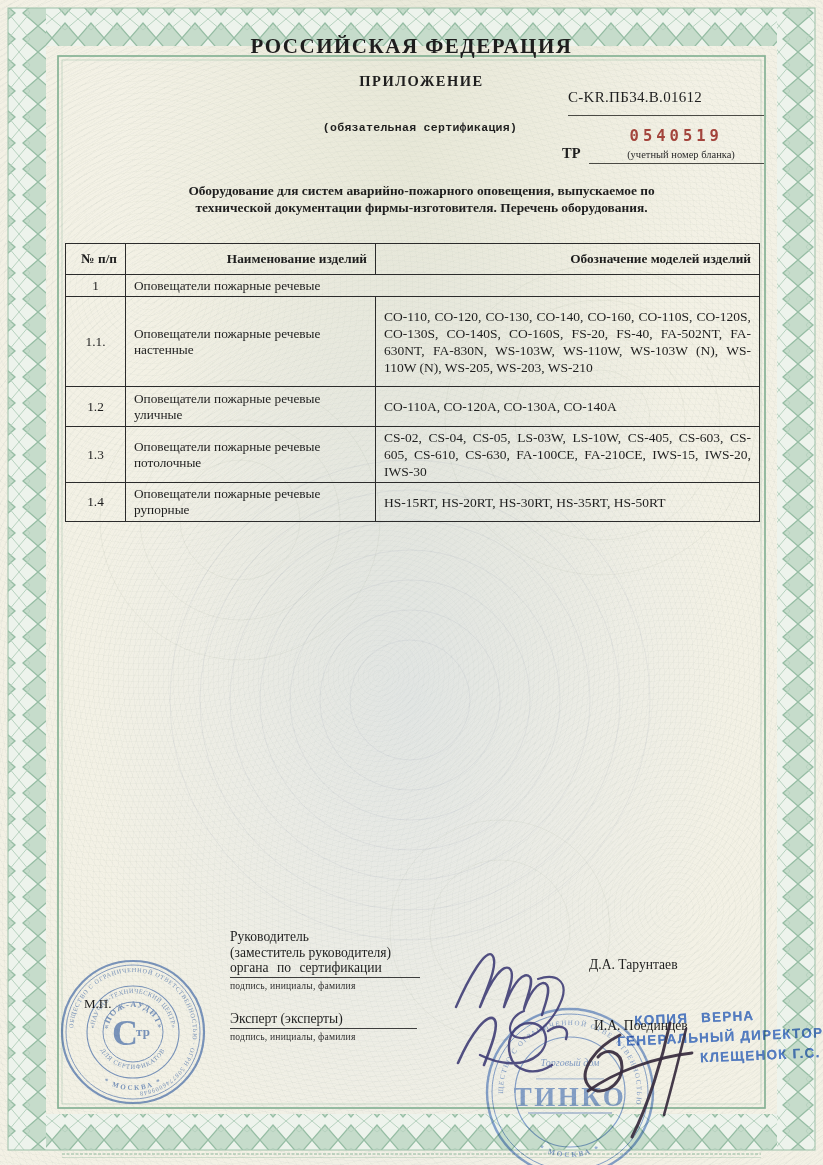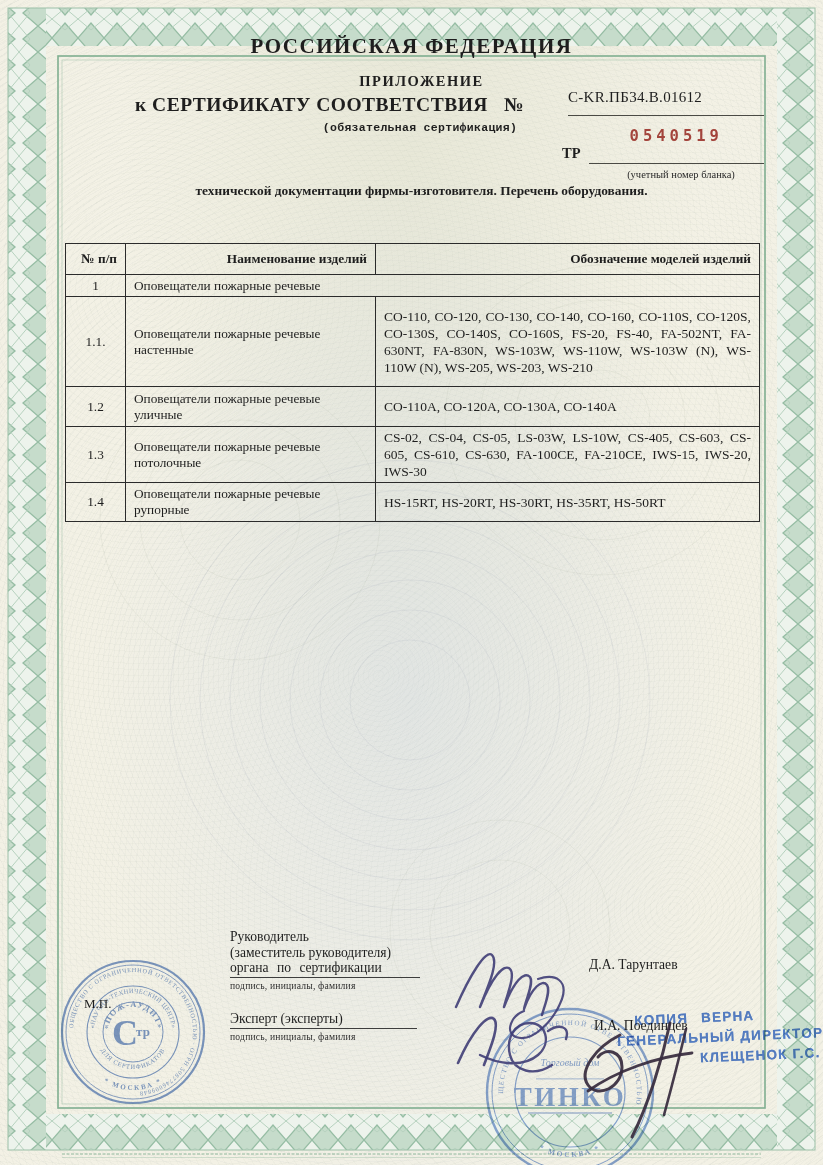--- a/index.html
+++ b/index.html
@@ -19,21 +19,21 @@
   .country{top:34px;left:60px;right:60px;text-align:center;font-size:21px;font-weight:bold;letter-spacing:1.5px;}
   .doc-title{top:73px;left:60px;right:40px;text-align:center;font-size:14.5px;font-weight:bold;letter-spacing:1.5px;}
   .doc-subtitle{top:94px;left:135px;font-size:19.5px;font-weight:bold;letter-spacing:.5px;white-space:nowrap;}
   .doc-subtitle .numsign{margin-left:16px;}
   .cert-number{top:89px;left:568px;width:196px;font-size:15px;letter-spacing:.3px;padding-bottom:9px;border-bottom:1.4px solid #4a4a44;}
   .cert-kind{top:121px;left:260px;width:320px;text-align:center;font-size:11.5px;font-weight:bold;letter-spacing:.3px;font-family:Liberation Mono, monospace;}
   .tr-row{top:127px;left:562px;width:202px;display:flex;align-items:flex-end;}
   .tr-label{font-size:14.5px;font-weight:bold;margin-right:8px;padding-bottom:2px;}
   .blank-number-box{flex:1;text-align:center;border-bottom:1.4px solid #4a4a44;padding-bottom:18px;}
   .blank-number{font-family:"DejaVu Sans Mono", monospace;font-size:15.5px;font-weight:600;letter-spacing:4px;color:#a3443c;}
-  .blank-caption{top:149px;left:595px;width:172px;text-align:center;font-size:10.5px;color:#2a2a2a;margin-top:20px;}
+  .blank-caption{top:149px;left:595px;width:172px;text-align:center;font-size:10.5px;color:#2a2a2a;}
   .description{top:182px;left:95px;right:75px;text-align:center;font-weight:bold;font-size:13.4px;line-height:17px;}
   
   table.items{position:absolute;top:243px;left:65px;width:694px;border-collapse:collapse;table-layout:fixed;}
   table.items col.c1{width:60px;} table.items col.c2{width:250px;} table.items col.c3{width:384px;}
   table.items th, table.items td{border:1.4px solid #2b2b2b;font-size:13.3px;padding:2px 8px;vertical-align:middle;}
   table.items th{font-weight:bold;text-align:right;height:26px;}
   table.items td.num{text-align:center;}
   table.items td.models{text-align:justify;line-height:17px;font-size:13.5px;}
   table.items tr{page-break-inside:avoid;}
   
@@ -114,34 +114,32 @@
     <rect x="777" y="8" width="38" height="1142" fill="url(#zzv)"></rect>
     <rect x="8" y="8" width="807" height="1142" fill="none" stroke="#9cc0a8" stroke-width="1"></rect>
     <rect x="58" y="56" width="707" height="1052" fill="none" stroke="#7fae90" stroke-width="1.6"></rect>
     <rect x="62" y="60" width="699" height="1044" fill="none" stroke="#9cc0a8" stroke-width="0.7" opacity="0.7"></rect>
     <line x1="62" y1="1154" x2="761" y2="1154" stroke="#7fae90" stroke-width="1" stroke-dasharray="3 1.5" opacity="0.85"></line>
     <line x1="62" y1="1157.5" x2="761" y2="1157.5" stroke="#9cc0a8" stroke-width="0.6" opacity="0.7"></line>
   </svg>
 
   <div class="abs country">РОССИЙСКАЯ ФЕДЕРАЦИЯ</div>
   <div class="abs doc-title">ПРИЛОЖЕНИЕ</div>
-  <div class="abs doc-subtitle">
-    <span>к СЕРТИФИКАТУ СООТВЕТСТВИЯ</span><span class="numsign">№</span>
-  </div>
   <div class="abs cert-number">С-KR.ПБ34.В.01612</div>
   <div class="abs cert-kind">(обязательная сертификация)</div>
   <div class="abs tr-row">
     <span class="tr-label">ТР</span>
     <span class="blank-number-box">
       <span class="blank-number">0540519</span>
     </span>
   </div>
   <div class="abs blank-caption">(учетный номер бланка)</div>
 
   <div class="abs description">
+    <div>Оборудование для систем аварийно-пожарного оповещения, выпускаемое по</div>
     <div>технической документации фирмы-изготовителя. Перечень оборудования.</div>
   </div>
 
   <table class="items outer">
     <colgroup>
         <col class="c1">
         <col class="c2">
         <col class="c3">
       </colgroup>
     <tbody>

